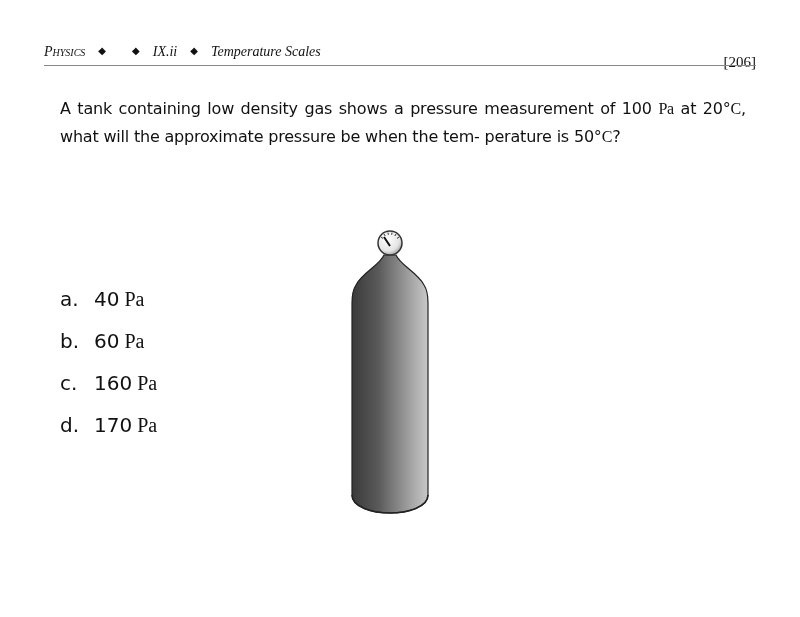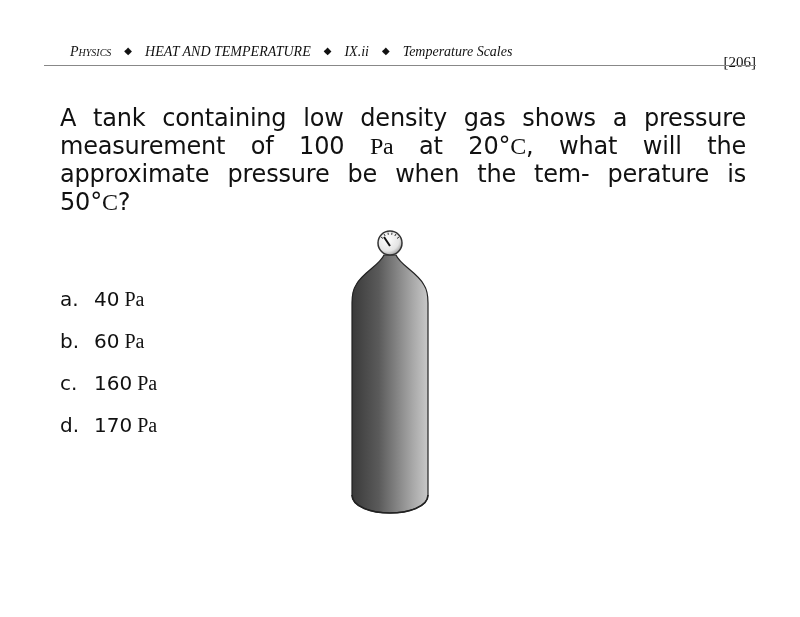--- a/index.html
+++ b/index.html
@@ -1,39 +1,38 @@
 <!DOCTYPE html>
 <html><head>
 <meta charset="utf-8">
 <style>
   html, body { margin: 0; padding: 0; background: #ffffff; }
   body { width: 800px; height: 617px; position: relative; overflow: hidden; font-family: "DejaVu Sans", sans-serif; color: #111; }
   .header { position: absolute; left: 44px; top: 42px; width: 712px; height: 22px; font-family: "Liberation Serif", serif; font-style: italic; font-size: 14px; color: #111; }
   .header .crumbs { position: absolute; left: 0; top: 2px; display: flex; align-items: center; white-space: nowrap; }
-  .header .crumbs .sc { font-variant: small-caps; margin-left: 26px; }
+  .header .crumbs .sc { font-variant: small-caps; }
   .header .bullet { font-style: normal; font-size: 10px; margin: 0 13px 0 13px; position: relative; top: -2px; }
   .header .page { position: absolute; right: 0; top: 12px; font-style: normal; font-size: 15px; }
   .rule { position: absolute; left: 44px; top: 65px; width: 712px; height: 0; border-top: 1.5px solid #888; }
-  .question { position: absolute; left: 60px; top: 95px; width: 686px; font-size: 24px; line-height: 28px; letter-spacing: -0.2px; text-align: justify; margin-top: 9px; }
+  .question { position: absolute; left: 60px; top: 95px; width: 686px; font-size: 16px; line-height: 28px; letter-spacing: -0.2px; text-align: justify; }
   .question .serif { font-family: "Liberation Serif", serif; }
   .choices { position: absolute; left: 60px; top: 278px; font-size: 20px; }
   .choice { height: 42px; display: flex; align-items: center; }
   .choice .letter { width: 34px; }
   .choice .val { margin-right: 5px; }
   .choice .unit { font-family: "Liberation Serif", serif; }
   .tank { position: absolute; left: 340px; top: 225px; }
 </style>
 </head>
 <body>
 
 <div class="header">
   <div class="crumbs">
     <span class="sc">Physics</span>
     <span class="bullet">◆</span>
-    <span>HEAT AND TEMPERATURE</span>
     <span class="bullet">◆</span>
     <span>IX.ii</span>
     <span class="bullet">◆</span>
     <span>Temperature Scales</span>
   </div>
   <span class="page">[206]</span>
 </div>
 <div class="rule"></div>
 
 <div class="question"><span>A tank containing low density gas shows a pressure measurement of 100 </span><span class="serif">Pa</span><span> at 20</span><span>°</span><span class="serif">C</span><span>, what will the approximate pressure be when the tem- perature is  50</span><span>°</span><span class="serif">C</span><span>?</span></div>

